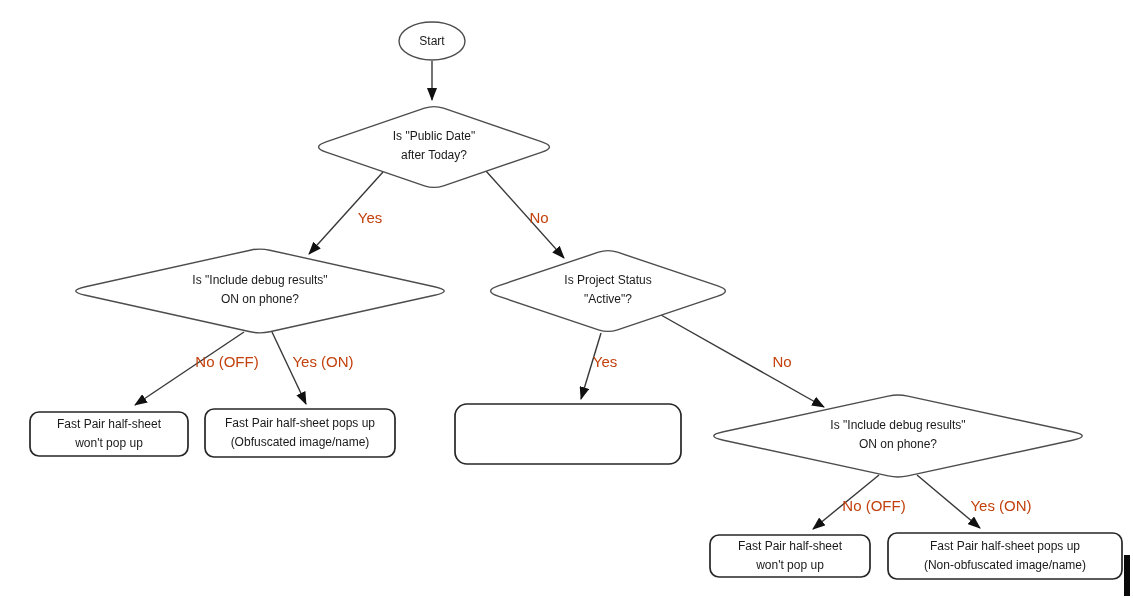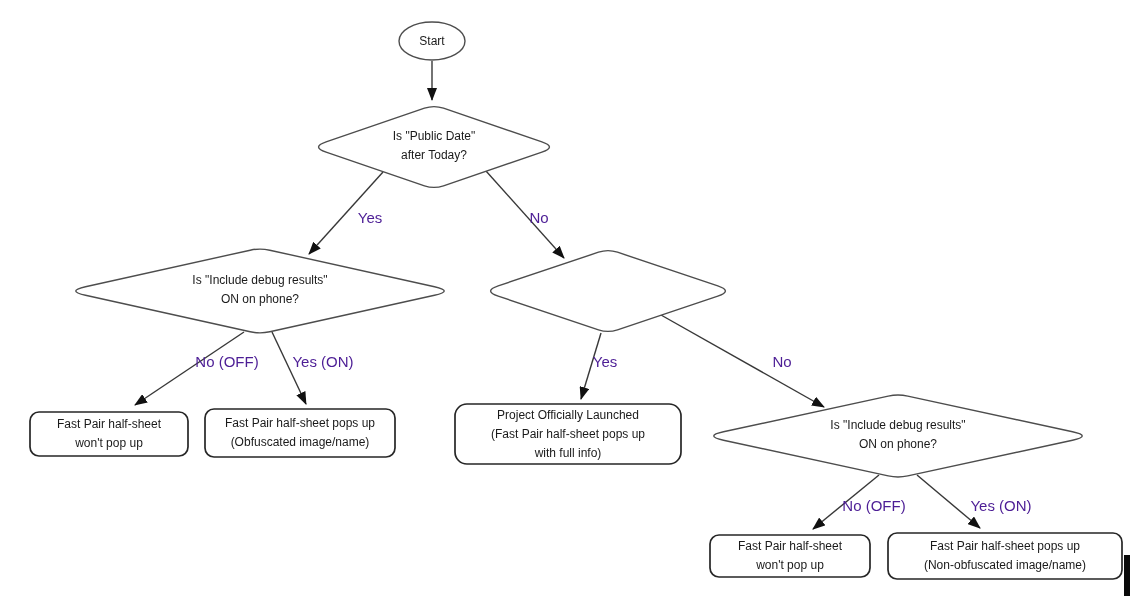--- a/index.html
+++ b/index.html
@@ -21,21 +21,21 @@
     line-height: 19px;
     color: #1a1a1a;
   }
   .edge-lbl {
     position: absolute;
     transform: translate(-50%, -50%);
     text-align: center;
     white-space: pre;
     font-size: 15px;
     line-height: 18px;
-    color: #4c1d95;
+    color: #c2410c;
   }
   .shape { fill: #ffffff; stroke: #4d4d4d; stroke-width: 1.4; }
   .box   { fill: #ffffff; stroke: #262626; stroke-width: 1.7; }
   .edge  { stroke: #383838; stroke-width: 1.4; fill: none; }
 </style>
 </head>
 <body>
 
 <div class="canvas">
 
@@ -70,29 +70,28 @@
     <rect class="box" x="888" y="533" width="234" height="46" rx="9"></rect>
 
     <rect x="1124" y="555" width="6" height="41" fill="#0a0a0a"></rect>
   </svg>
 
   <div class="lbl" style="left:432px; top:41px;">Start</div>
   <div class="lbl" style="left:434px; top:146px;">Is "Public Date"
 after Today?</div>
   <div class="lbl" style="left:260px; top:290px;">Is "Include debug results"
 ON on phone?</div>
+  <div class="lbl" style="left:608px; top:290px;">Is Project Status
+"Active"?</div>
   <div class="lbl" style="left:898px; top:435px;">Is "Include debug results"
 ON on phone?</div>
   <div class="lbl" style="left:109px; top:434px;">Fast Pair half-sheet
 won't pop up</div>
   <div class="lbl" style="left:300px; top:433px;">Fast Pair half-sheet pops up
 (Obfuscated image/name)</div>
-  <div class="lbl" style="left:568px; top:434px;">Project Officially Launched
-(Fast Pair half-sheet pops up
-with full info)</div>
   <div class="lbl" style="left:790px; top:556px;">Fast Pair half-sheet
 won't pop up</div>
   <div class="lbl" style="left:1005px; top:556px;">Fast Pair half-sheet pops up
 (Non-obfuscated image/name)</div>
 
   <div class="edge-lbl" style="left:370px;  top:218px;">Yes</div>
   <div class="edge-lbl" style="left:539px;  top:218px;">No</div>
   <div class="edge-lbl" style="left:227px;  top:362px;">No (OFF)</div>
   <div class="edge-lbl" style="left:323px;  top:362px;">Yes (ON)</div>
   <div class="edge-lbl" style="left:605px;  top:362px;">Yes</div>

